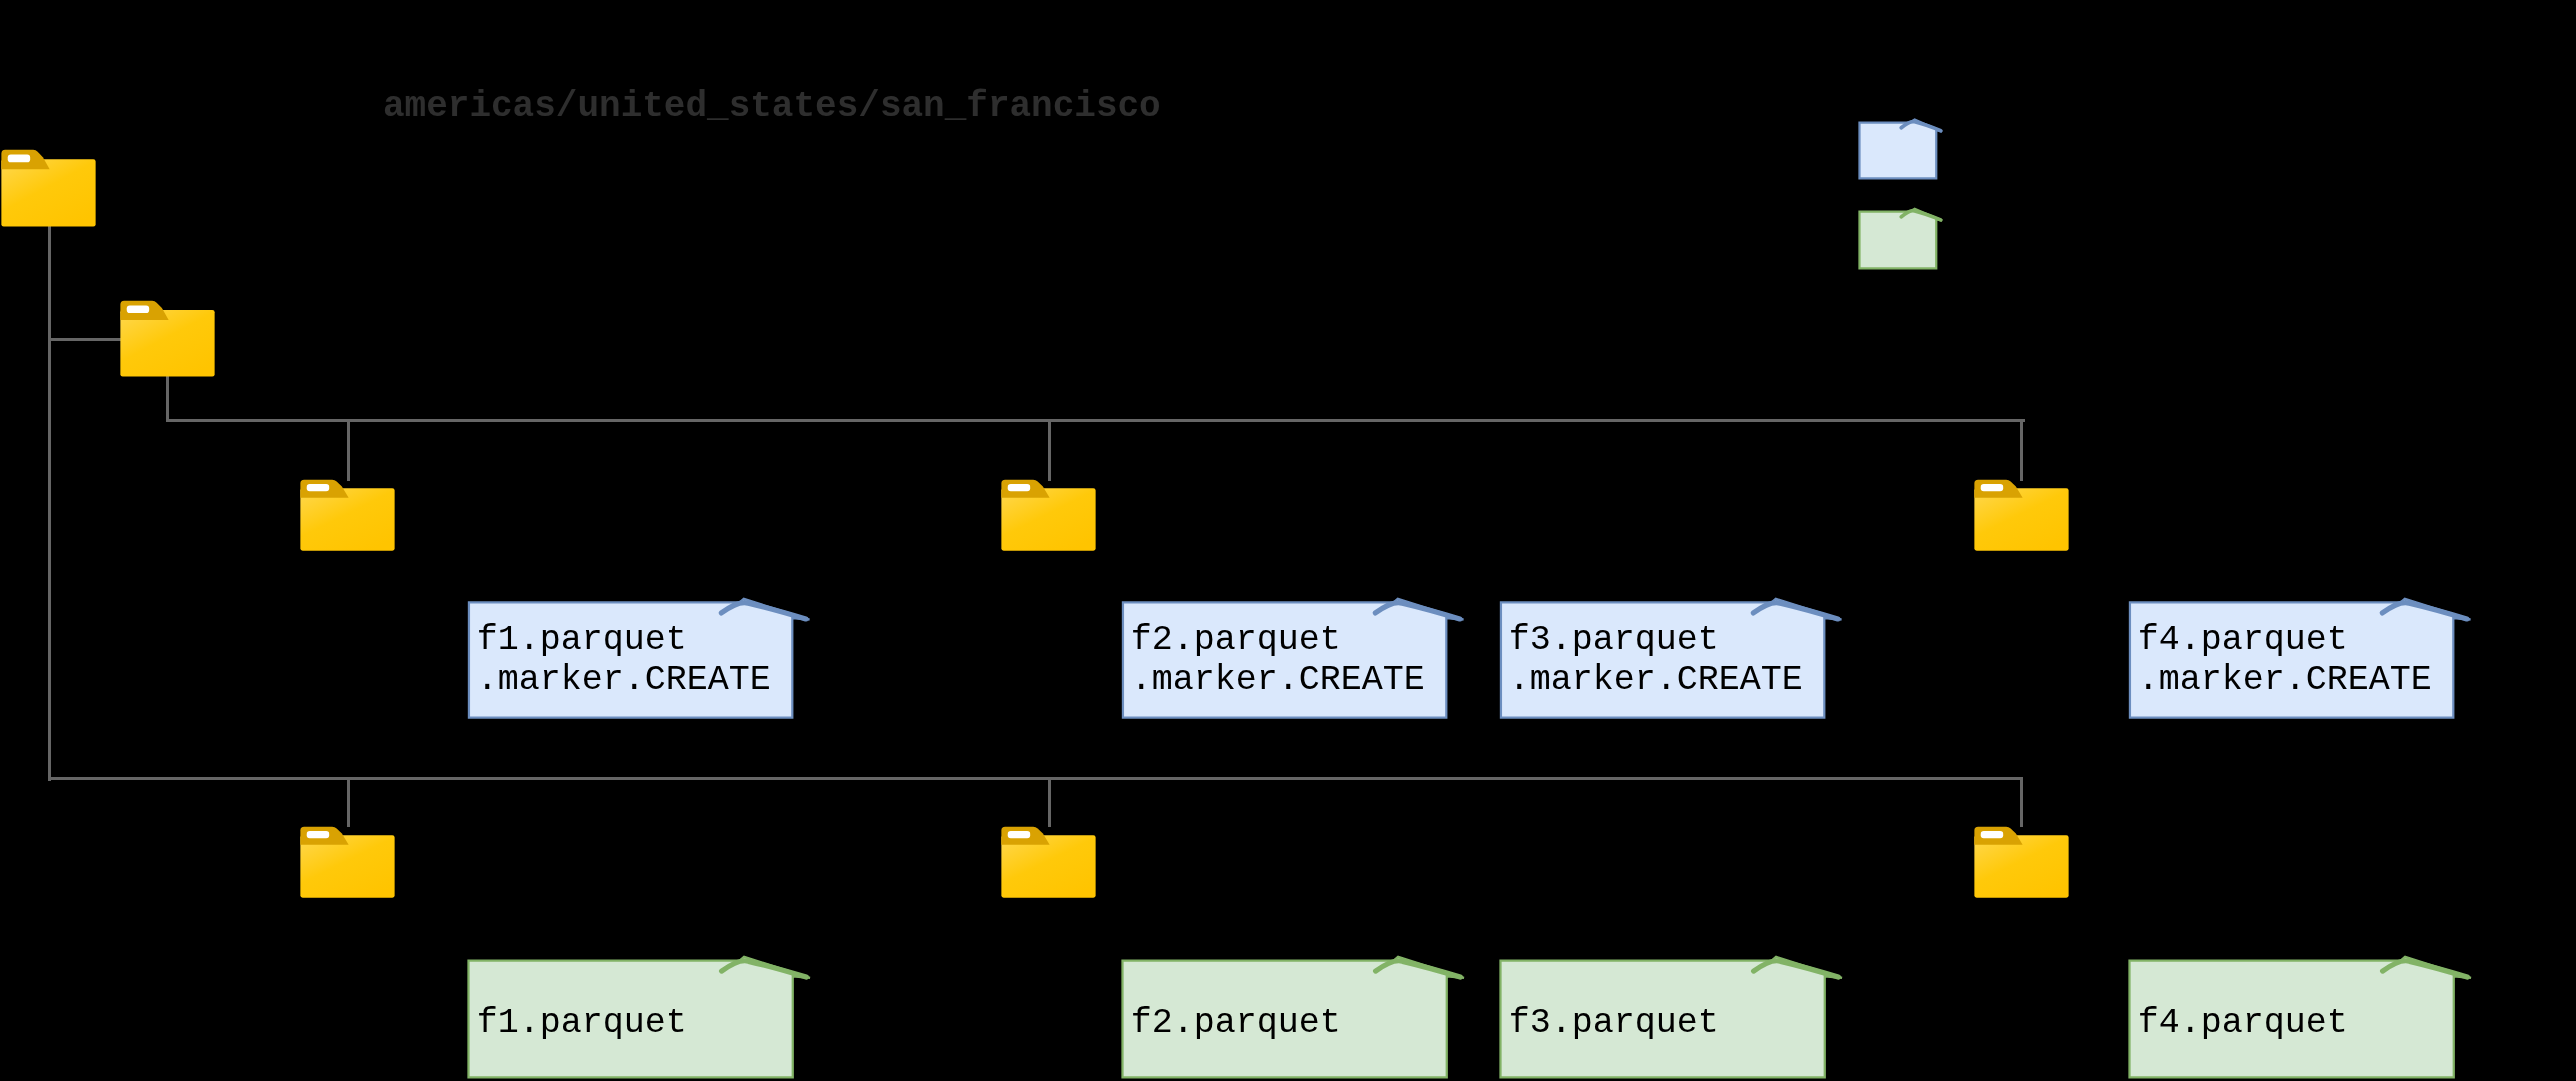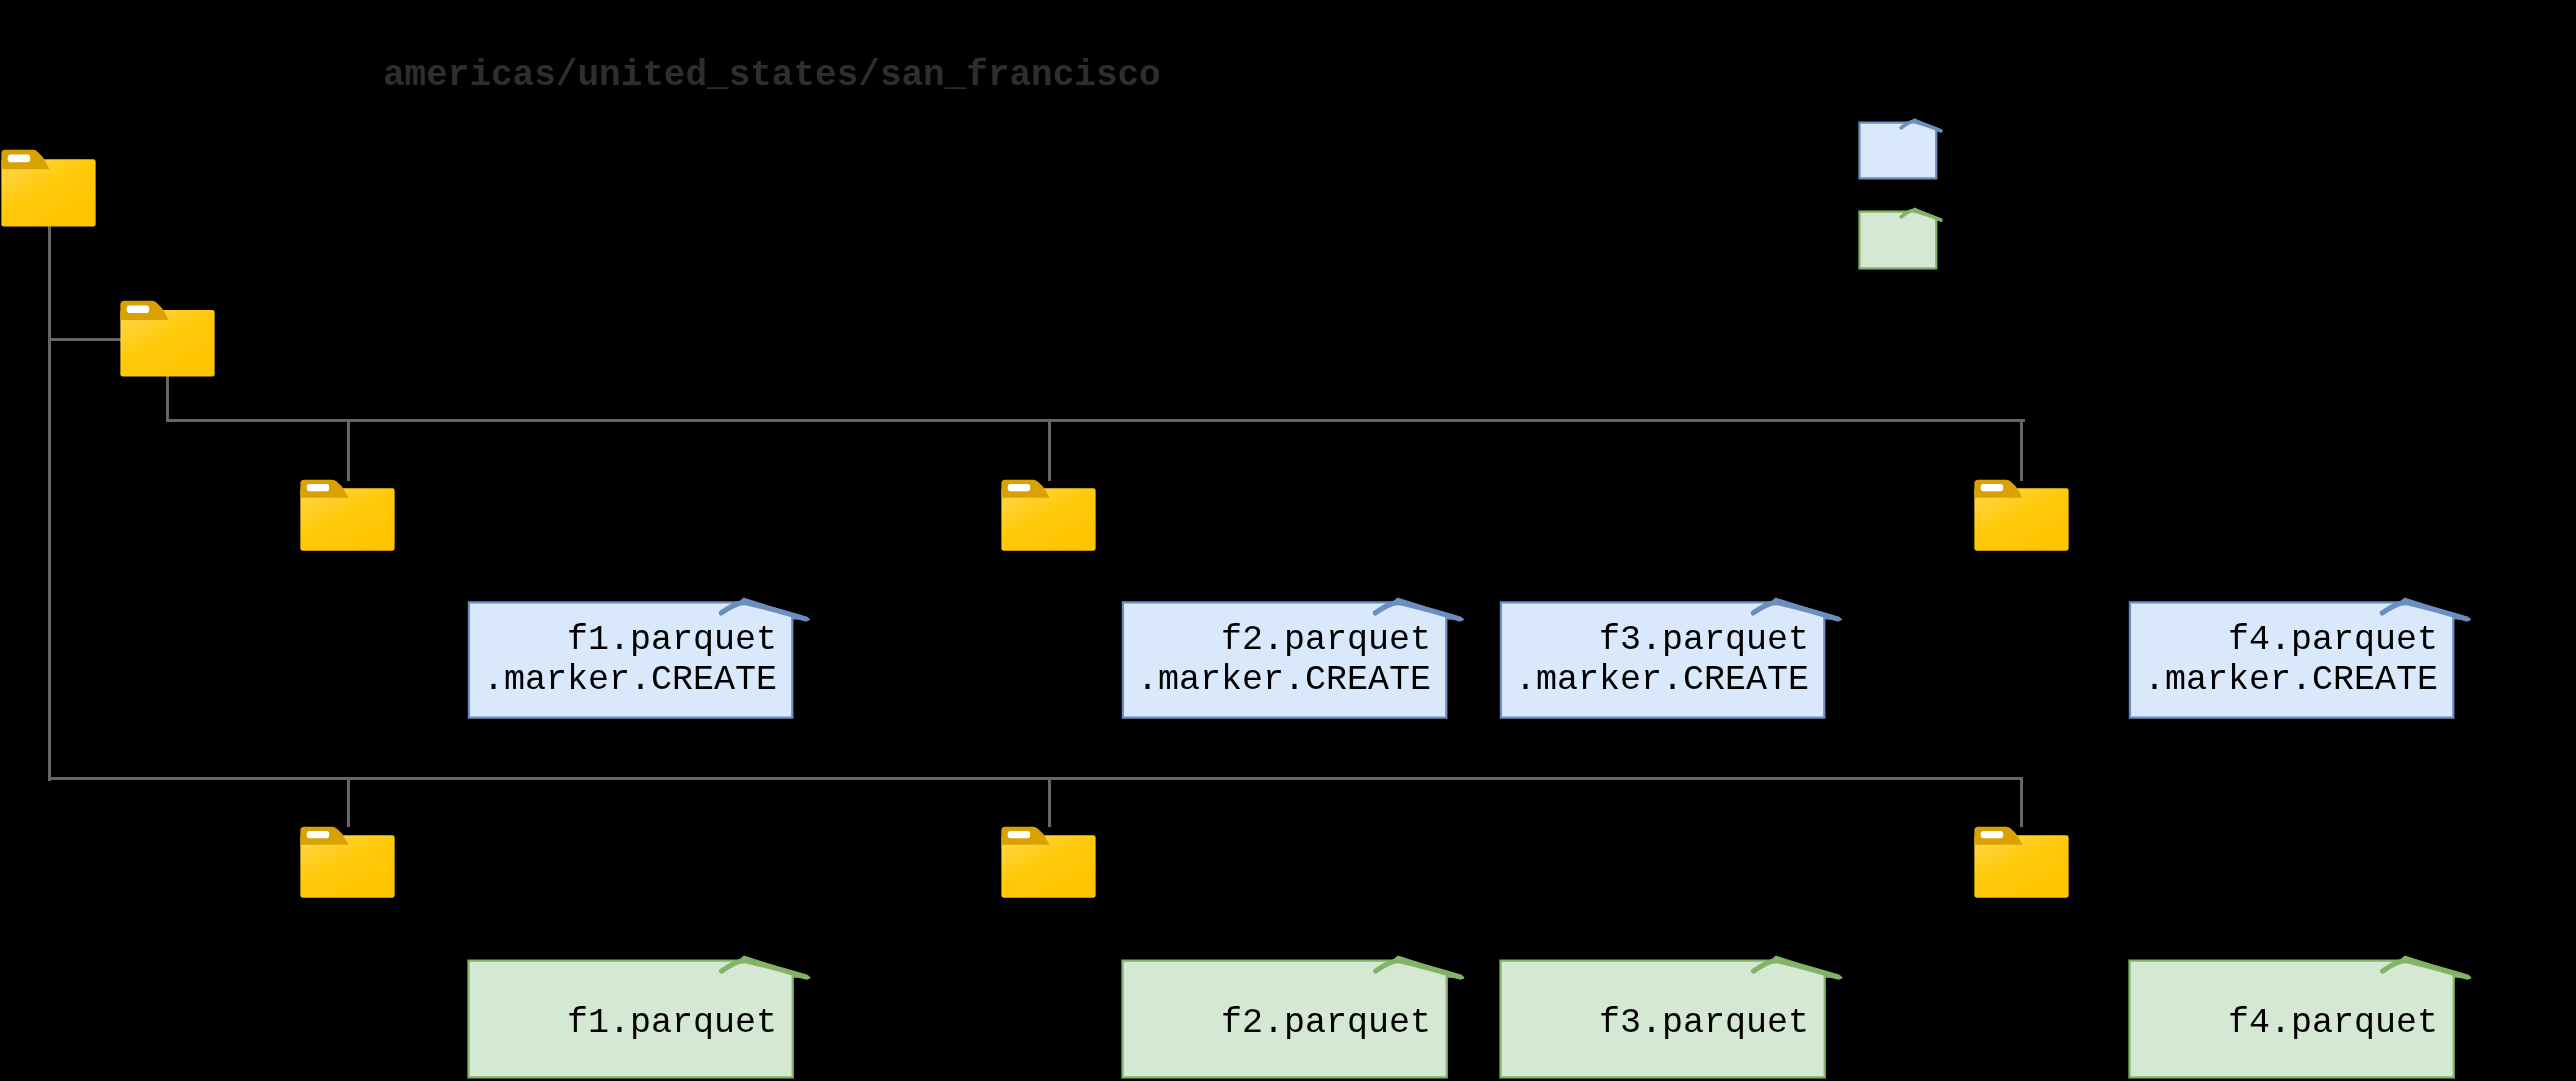--- a/index.html
+++ b/index.html
@@ -4,38 +4,38 @@
 <style>
   html,body{margin:0;padding:0;background:#000;}
   .canvas{
     position:relative;
     width:2576px;height:1081px;
     background:var(--background,#000);
     overflow:hidden;
     font-family:"Liberation Mono","DejaVu Sans Mono",monospace;
   }
   .title{
-    position:absolute;left:383px;top:58px;
+    position:absolute;left:383px;top:89px;
     font-size:36px;line-height:36px;font-weight:bold;
     color:var(--title_text,#2e2e2e);
     letter-spacing:0;white-space:pre;
   }
   .line{position:absolute;background:var(--connector,#666);}
   .folder{position:absolute;}
   .note{position:absolute;}
   .note .note-bg{position:absolute;left:0;top:0;}
   .note.blue .shape{fill:var(--blue_fill,#dae8fc);stroke:var(--blue_stroke,#6c8ebf);stroke-width:3;}
   .note.blue .curl{stroke:var(--blue_stroke,#6c8ebf);}
   .note.green .shape{fill:var(--green_fill,#d5e8d4);stroke:var(--green_stroke,#82b366);stroke-width:3;}
   .note.green .curl{stroke:var(--green_stroke,#82b366);}
   .note-text{
     position:absolute;left:9.7px;right:18px;top:0;bottom:0;
     display:flex;flex-direction:column;justify-content:center;
     font-size:35px;line-height:40px;
-    color:var(--note_text,#000);white-space:pre;align-items:flex-end;
+    color:var(--note_text,#000);white-space:pre;
   }
   .note.green .note-text{padding-top:7.5px;}
 </style>
 </head>
 <body>
 
 <div class="canvas">
 
   <div class="title">americas/united_states/san_francisco</div>
 

